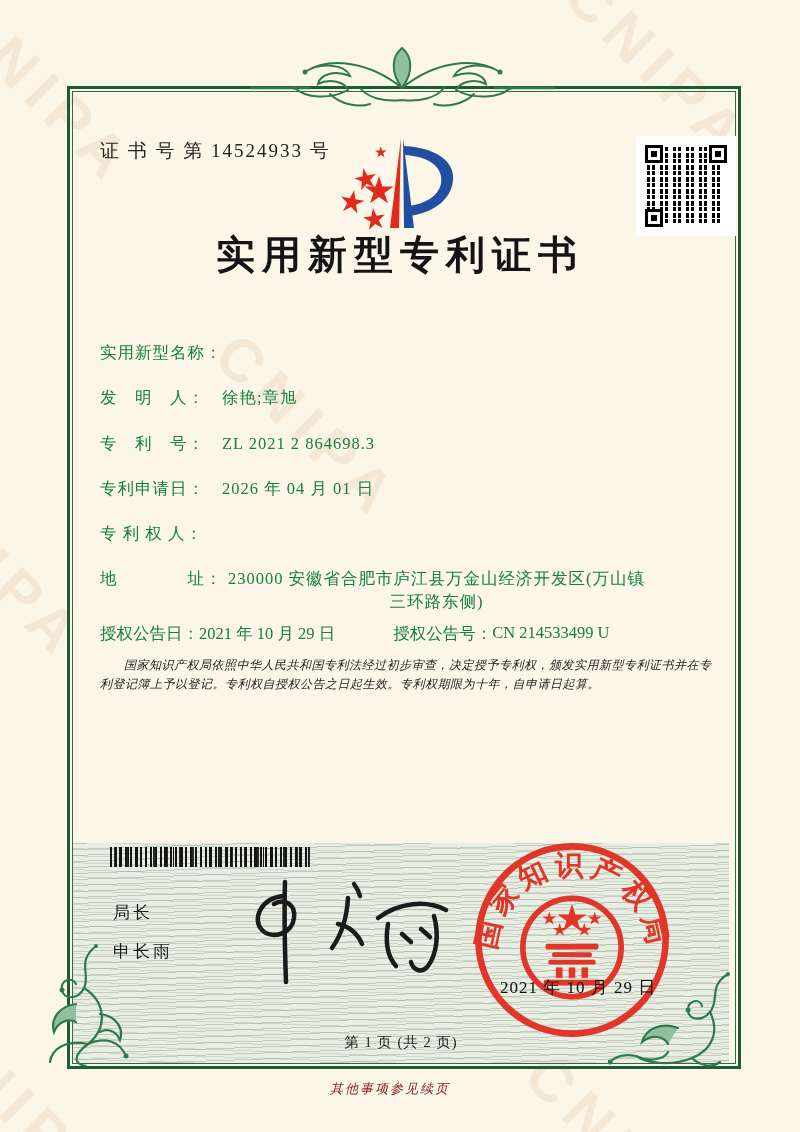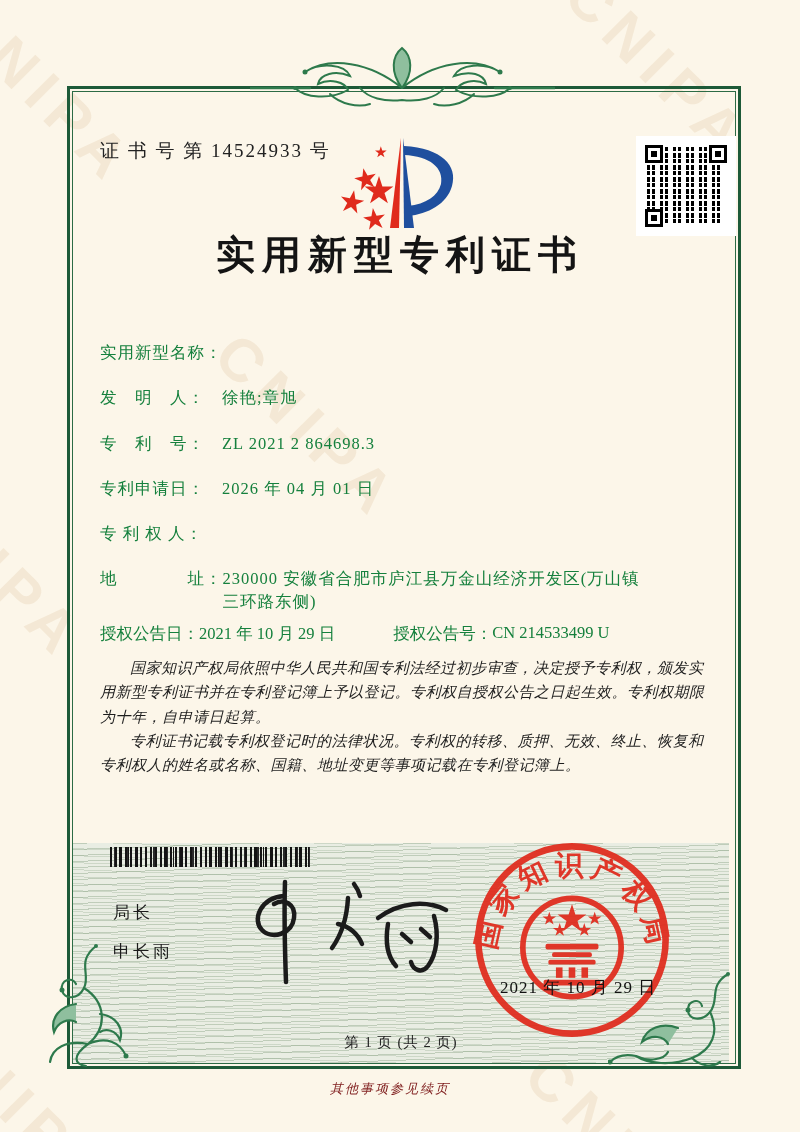--- a/index.html
+++ b/index.html
@@ -28,21 +28,21 @@
   .title{position:absolute;left:0;top:228px;width:800px;text-align:center;
          font-size:39px;font-weight:bold;color:#141414;letter-spacing:7px;}
 
   .fields{position:absolute;left:100px;top:342px;width:620px;font-size:16.5px;color:#15803d;}
   .frow{display:flex;margin-bottom:23px;line-height:1.35;}
   .flabel{flex:0 0 122px;white-space:pre;letter-spacing:1px;}
   .fvalue{max-width:440px;letter-spacing:1px;}
   .grantrow{display:flex;margin-top:10px;}
   .grantrow .pair2{margin-left:58px;}
 
-  .paras{position:absolute;left:100px;top:656px;width:612px;font-size:15px;line-height:1.62;
+  .paras{position:absolute;left:100px;top:656px;width:612px;font-size:12px;line-height:1.62;
          color:#1d1d1d;font-style:italic;}
   .paras p{margin:0;text-indent:2em;letter-spacing:0.5px;}
 
   
   .barcode{position:absolute;left:110px;top:847px;width:200px;height:20px;
     background-image:
       repeating-linear-gradient(90deg,#141414 0 2px,rgba(0,0,0,0) 2px 5px),
       repeating-linear-gradient(90deg,#141414 0 1px,rgba(0,0,0,0) 1px 9px),
       repeating-linear-gradient(90deg,rgba(0,0,0,0) 0 4px,#2a2a2a 4px 6px,rgba(0,0,0,0) 6px 13px);}
 
@@ -179,33 +179,32 @@
     </div>
     <div class="frow">
       <span class="flabel">专利申请日：</span>
       <span class="fvalue">2026 年 04 月 01 日</span>
     </div>
     <div class="frow">
       <span class="flabel">专 利 权 人：</span>
     </div>
     <div class="frow" style="margin-bottom:6px;">
       <span class="flabel">地　　　　址：</span>
-      <span class="fvalue" style="max-width:428px;">230000 安徽省合肥市庐江县万金山经济开发区(万山镇三环路东侧)</span>
+      <span class="fvalue" style="max-width:428px;text-align:center;">230000 安徽省合肥市庐江县万金山经济开发区(万山镇三环路东侧)</span>
     </div>
     <div class="grantrow">
       <span>授权公告日：</span>
       <span>2021 年 10 月 29 日</span>
       <span class="pair2">授权公告号：</span>
       <span>CN 214533499 U</span>
     </div>
   </div>
 
   <div class="paras">
     <p>国家知识产权局依照中华人民共和国专利法经过初步审查，决定授予专利权，颁发实用新型专利证书并在专利登记簿上予以登记。专利权自授权公告之日起生效。专利权期限为十年，自申请日起算。</p>
-    <p>专利证书记载专利权登记时的法律状况。专利权的转移、质押、无效、终止、恢复和专利权人的姓名或名称、国籍、地址变更等事项记载在专利登记簿上。</p>
   </div>
 
   <div class="barcode"></div>
 
   <div class="sig-title">局长</div>
   <div class="sig-name">申长雨</div>
 
   <svg class="sig-svg" width="240" height="115" viewBox="0 0 240 115">
     <g stroke="#1b1b1b" fill="none" stroke-width="4.5" stroke-linecap="round" stroke-linejoin="round">
       <path d="M56,22 C32,24 24,46 34,56 C44,66 64,60 66,44 C68,30 56,24 46,30"></path>

